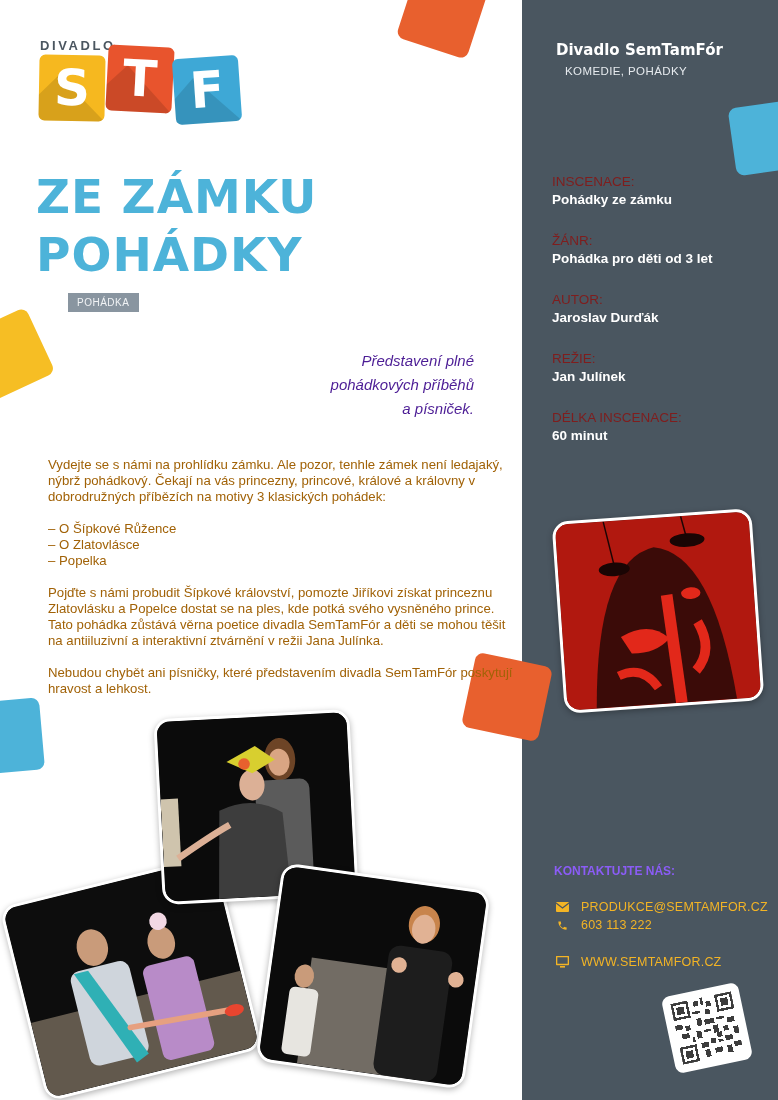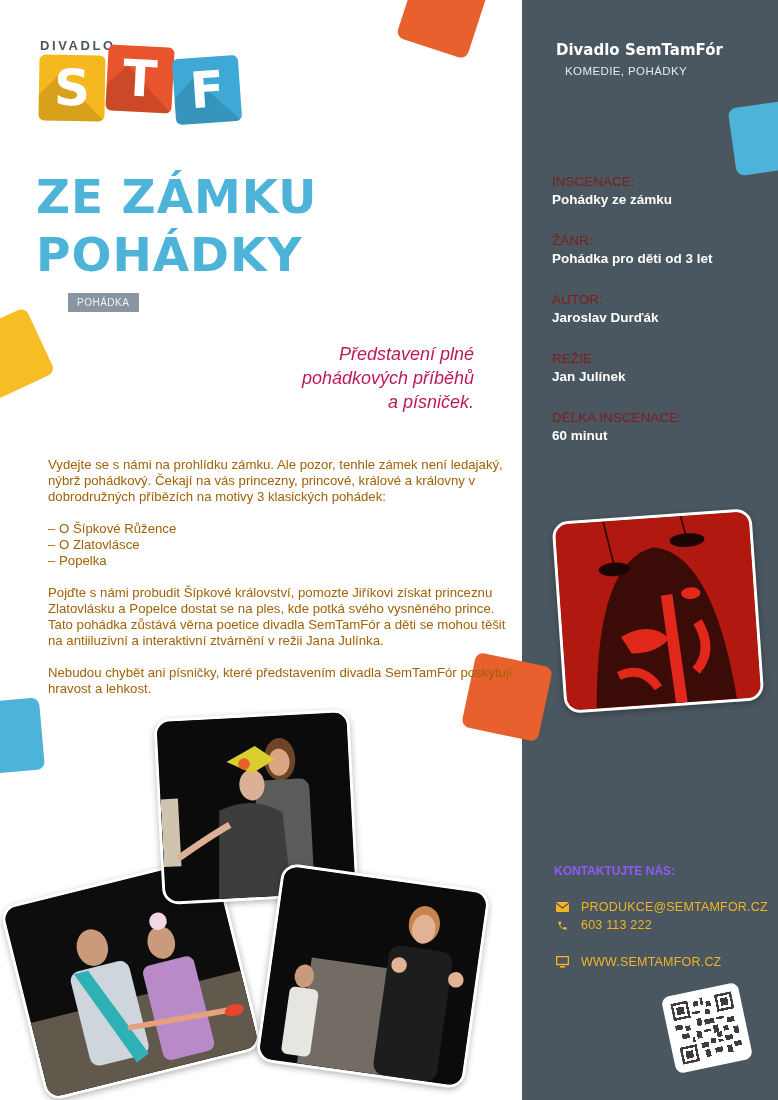--- a/index.html
+++ b/index.html
@@ -16,21 +16,21 @@
   
   .logo { position: absolute; left: 38px; top: 38px; width: 210px; height: 95px; }
   .logo-label { position: absolute; left: 2px; top: 0; font-size: 13px; letter-spacing: 2.6px; color: #4b5660; font-weight: bold; }
   .logo-tile { position: absolute; width: 66px; height: 66px; border-radius: 6px; color: #fff; font-weight: bold; font-size: 50px; display: flex; align-items: center; justify-content: center; font-family: "DejaVu Sans", sans-serif; overflow: hidden; }
   .logo-tile span { position: relative; z-index: 2; }
   .logo-tile::after { content: ""; position: absolute; left: 30%; top: 30%; width: 120%; height: 120%; background: rgba(0,0,0,0.12); transform: rotate(45deg); transform-origin: 0 0; z-index: 1; }
 
   .title { position: absolute; left: 36px; top: 168px; font-family: "DejaVu Sans", sans-serif; font-weight: bold; font-size: 47px; line-height: 58px; color: #4db3d9; letter-spacing: 1px; }
   .badge { position: absolute; left: 40px; top: 293px; background: #8995a0; color: #f1f3f5; font-size: 10px; padding: 4px 10px 4px 9px; letter-spacing: 0.5px; margin-left: 28px; }
 
-  .tagline { position: absolute; right: 304px; top: 342px; text-align: right; color: #be185d; font-style: italic; font-size: 18px; line-height: 24px; font-weight: 300; }
+  .tagline { position: absolute; right: 304px; top: 349px; text-align: right; color: #4c1d95; font-style: italic; font-size: 15px; line-height: 24px; font-weight: 300; }
 
   .body-text { position: absolute; left: 48px; top: 457px; width: 470px; font-size: 13.2px; line-height: 16px; color: #a16207; }
   .body-text p { margin-bottom: 16px; }
   .body-text ul { list-style: none; margin-bottom: 16px; }
 
   .photo { position: absolute; border-radius: 16px; background: #0b0b0b; border: 3px solid #fff; box-shadow: 0 2px 6px rgba(0,0,0,0.3); overflow: hidden; }
 
   
   .org-name { position: absolute; left: 556px; top: 41px; color: #fff; font-family: "DejaVu Sans", sans-serif; font-weight: bold; font-size: 15px; }
   .org-sub { position: absolute; left: 553px; top: 65px; color: #e6eaee; font-size: 11.5px; letter-spacing: 0.4px; margin-left: 12px; }

